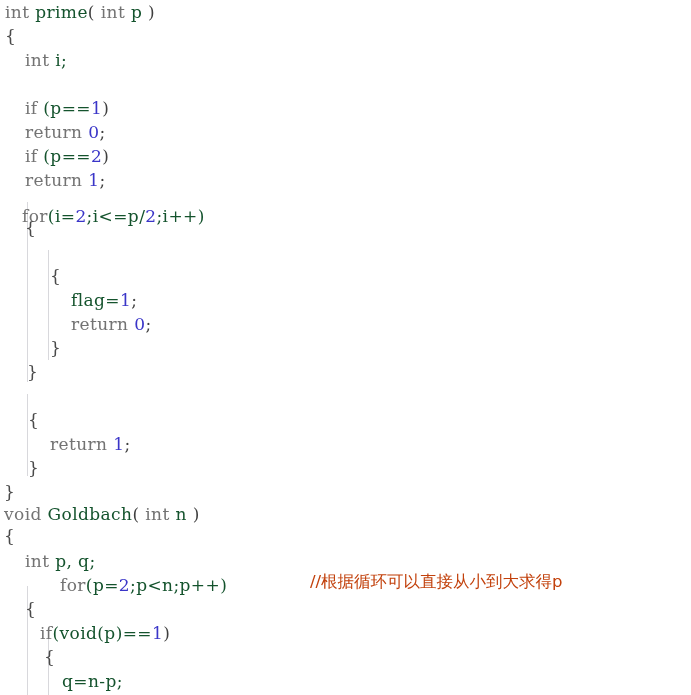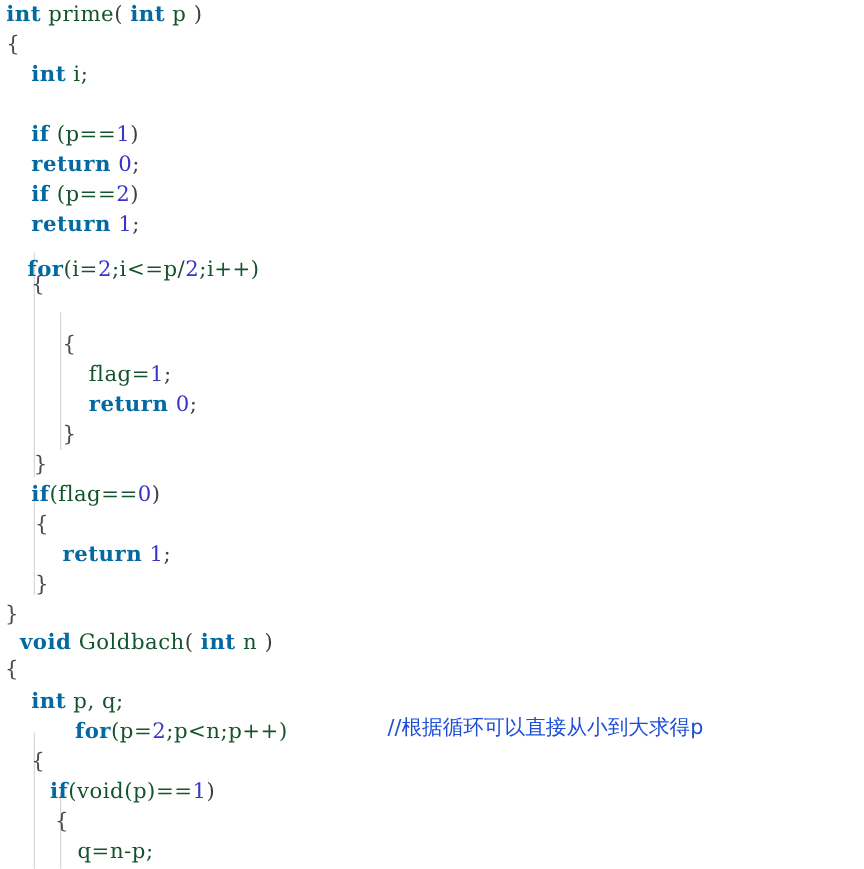--- a/index.html
+++ b/index.html
@@ -34,21 +34,21 @@
     height: 24px;
     line-height: 24px;
     white-space: pre;
     font-family: "DejaVu Serif", "Liberation Serif", serif;
     font-size: 17px;
     letter-spacing: 0.4px;
     color: #2b2b2b;
   }
 
   .tok { white-space: pre; }
-  .kw   { color: #0369a1; font-weight: bold; }
+  .kw   { color: #737373; }
   .num  { color: #3a35c8; }
   .id   { color: #14532d; }
   .punc { color: #3f3f3f; }
   .brace { color: #4a4a4a; }
 
   .comment-line {
     position: absolute;
     height: 24px;
     line-height: 24px;
     white-space: pre;
@@ -73,27 +73,26 @@
     <div class="code-line" style="top: 120px; left: 25px;"><span class="tok kw">return</span><span class="tok id"> </span><span class="tok num">0</span><span class="tok punc">;</span></div>
     <div class="code-line" style="top: 144px; left: 25px;"><span class="tok kw">if</span><span class="tok id"> (p==</span><span class="tok num">2</span><span class="tok punc">)</span></div>
     <div class="code-line" style="top: 168px; left: 25px;"><span class="tok kw">return</span><span class="tok id"> </span><span class="tok num">1</span><span class="tok punc">;</span></div>
     <div class="code-line" style="top: 204px; left: 22px;"><span class="tok kw">for</span><span class="tok id">(i=</span><span class="tok num">2</span><span class="tok id">;i&lt;=p/</span><span class="tok num">2</span><span class="tok id">;i++)</span></div>
     <div class="code-line" style="top: 216px; left: 25px;"><span class="tok brace">{</span></div>
     <div class="code-line" style="top: 264px; left: 50px;"><span class="tok brace">{</span></div>
     <div class="code-line" style="top: 288px; left: 71px;"><span class="tok id">flag=</span><span class="tok num">1</span><span class="tok punc">;</span></div>
     <div class="code-line" style="top: 312px; left: 71px;"><span class="tok kw">return</span><span class="tok id"> </span><span class="tok num">0</span><span class="tok punc">;</span></div>
     <div class="code-line" style="top: 336px; left: 50px;"><span class="tok brace">}</span></div>
     <div class="code-line" style="top: 360px; left: 27px;"><span class="tok brace">}</span></div>
-    <div class="code-line" style="top: 384px; left: 25px;"><span class="tok kw">if</span><span class="tok id">(flag==</span><span class="tok num">0</span><span class="tok punc">)</span></div>
     <div class="code-line" style="top: 408px; left: 28px;"><span class="tok brace">{</span></div>
     <div class="code-line" style="top: 432px; left: 50px;"><span class="tok kw">return</span><span class="tok id"> </span><span class="tok num">1</span><span class="tok punc">;</span></div>
     <div class="code-line" style="top: 456px; left: 28px;"><span class="tok brace">}</span></div>
     <div class="code-line" style="top: 480px; left: 4px;"><span class="tok brace">}</span></div>
-    <div class="code-line" style="top: 502px; left: 4px; margin-left: 12px;"><span class="tok kw">void</span><span class="tok id"> Goldbach</span><span class="tok punc">( </span><span class="tok kw">int</span><span class="tok id"> n </span><span class="tok punc">)</span></div>
+    <div class="code-line" style="top: 502px; left: 4px;"><span class="tok kw">void</span><span class="tok id"> Goldbach</span><span class="tok punc">( </span><span class="tok kw">int</span><span class="tok id"> n </span><span class="tok punc">)</span></div>
     <div class="code-line" style="top: 524px; left: 4px;"><span class="tok brace">{</span></div>
     <div class="code-line" style="top: 549px; left: 25px; text-align: center;"><span class="tok kw">int</span><span class="tok id"> p, q;</span></div>
     <div class="code-line" style="top: 573px; left: 22px; margin-left: 38px;"><span class="tok kw">for</span><span class="tok id">(p=</span><span class="tok num">2</span><span class="tok id">;p&lt;n;p++)</span></div>
     <div class="code-line" style="top: 597px; left: 25px;"><span class="tok brace">{</span></div>
     <div class="code-line" style="top: 621px; left: 40px;"><span class="tok kw">if</span><span class="tok id">(void(p)==</span><span class="tok num">1</span><span class="tok punc">)</span></div>
     <div class="code-line" style="top: 645px; left: 44px;"><span class="tok brace">{</span></div>
     <div class="code-line" style="top: 669px; left: 62px;"><span class="tok id">q=n-p;</span></div>
-    <div class="comment-line" style="top: 570px; left: 310px; color: #1d4ed8;">//根据循环可以直接从小到大求得p</div>
+    <div class="comment-line" style="top: 570px; left: 310px; color: #c2410c;">//根据循环可以直接从小到大求得p</div>
   </div>
 
 </body></html>

